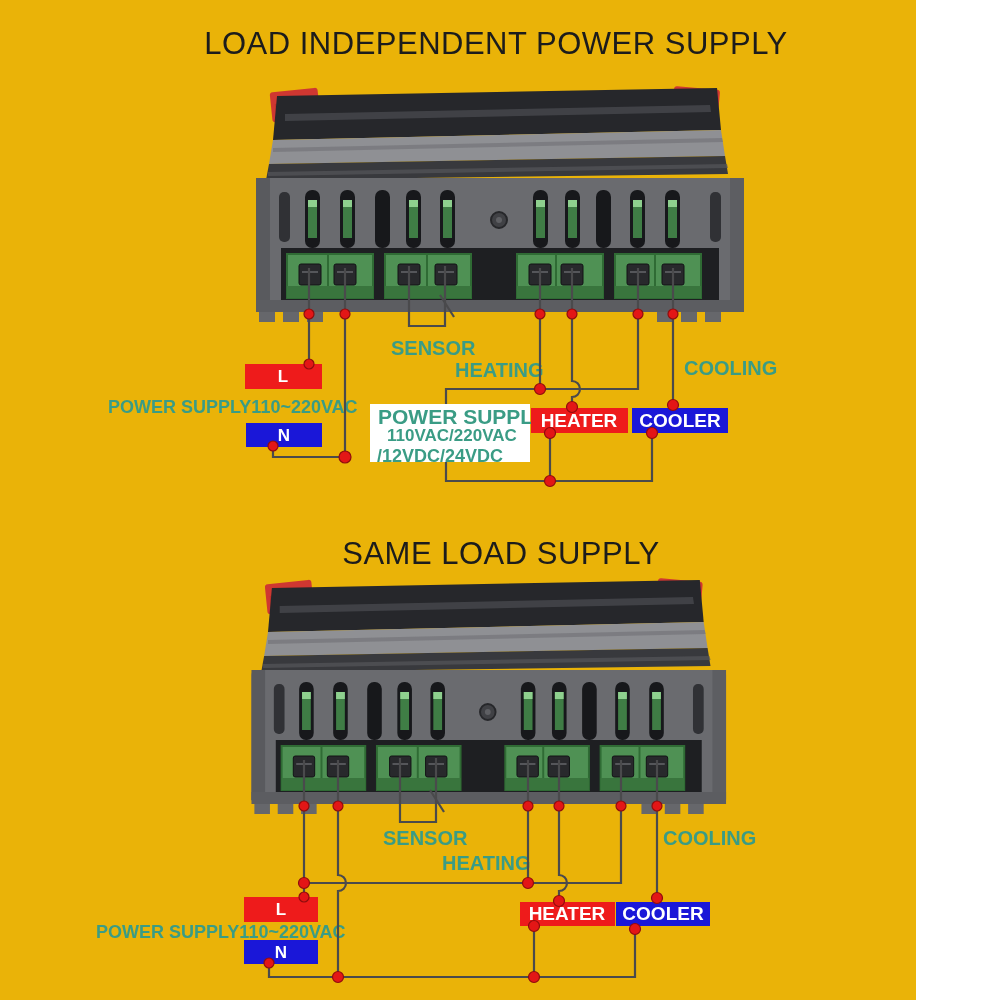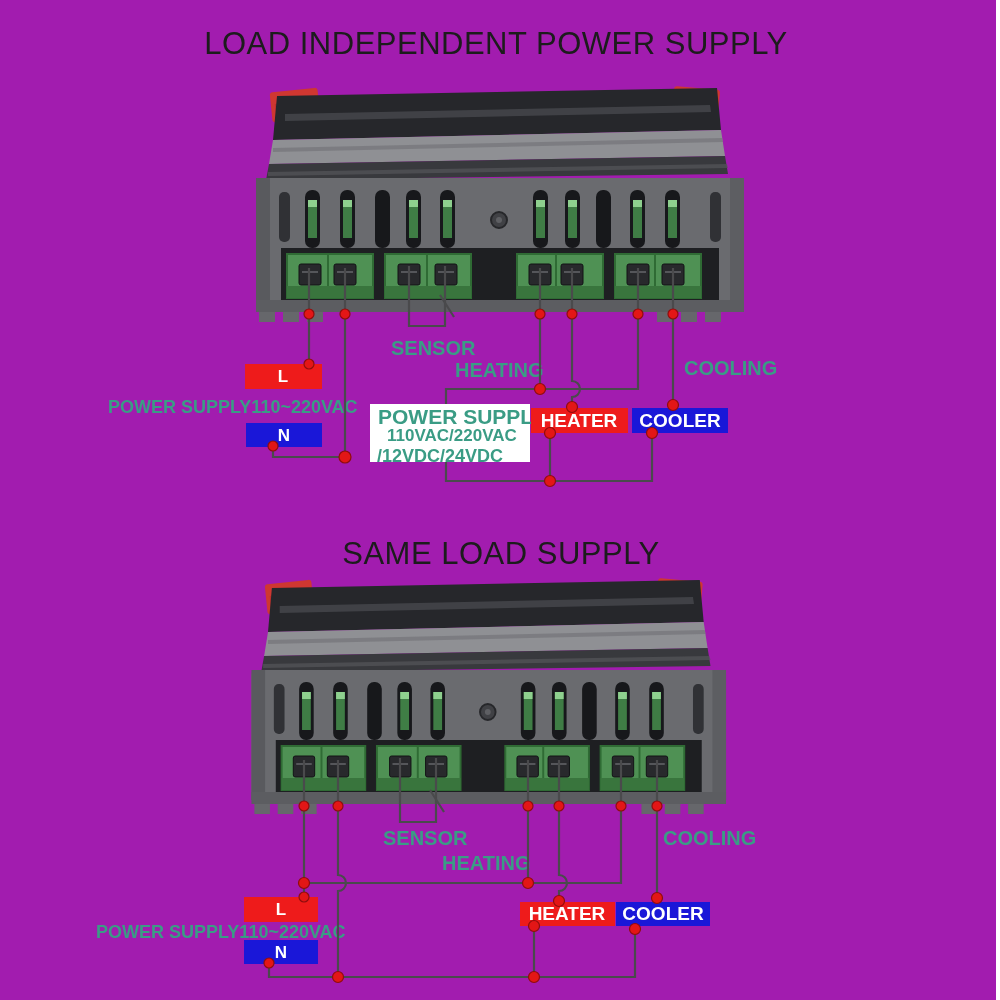--- a/index.html
+++ b/index.html
@@ -1,16 +1,16 @@
 <!DOCTYPE html>
 <html><head>
 <meta charset="utf-8">
 <style>
   html,body{margin:0;padding:0;background:#ffffff;}
-  .page{width:996px;height:1000px;position:relative;background:#a21caf;overflow:hidden;}
+  .page{width:916px;height:1000px;position:relative;background:#eab308;overflow:hidden;}
   svg{display:block;}
   text{font-family:"Liberation Sans","DejaVu Sans",sans-serif;}
   .title{font-size:31px;letter-spacing:.5px;fill:#1c1c1c;text-anchor:middle;}
   .lbl{font-size:20px;font-weight:bold;fill:#3a9c85;}
   .lbl-sm{font-size:18px;font-weight:bold;fill:#3a9c85;}
   .lbl-ls1{font-size:21px;font-weight:bold;fill:#3a9c85;}
   .lbl-ls2{font-size:17px;font-weight:bold;fill:#3a9c85;}
   .wire{stroke:#4a4a4c;stroke-width:2.2;fill:none;}
   .jdot{fill:#e31616;stroke:#8f0d0d;stroke-width:1.2;}
   .box-red{fill:#ee1b1b;}

